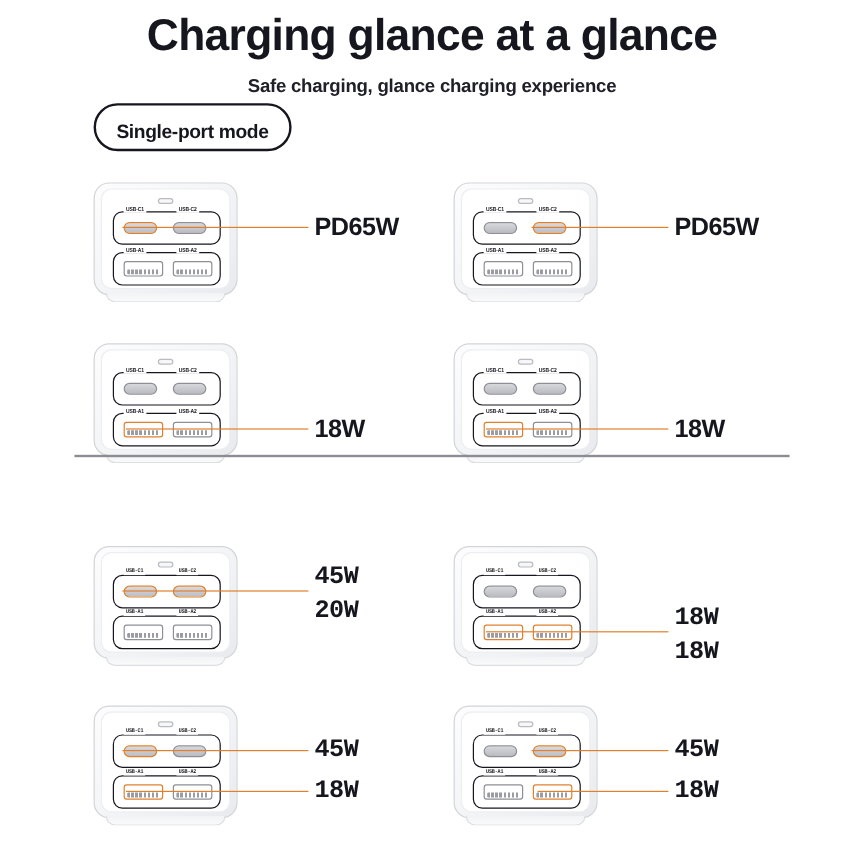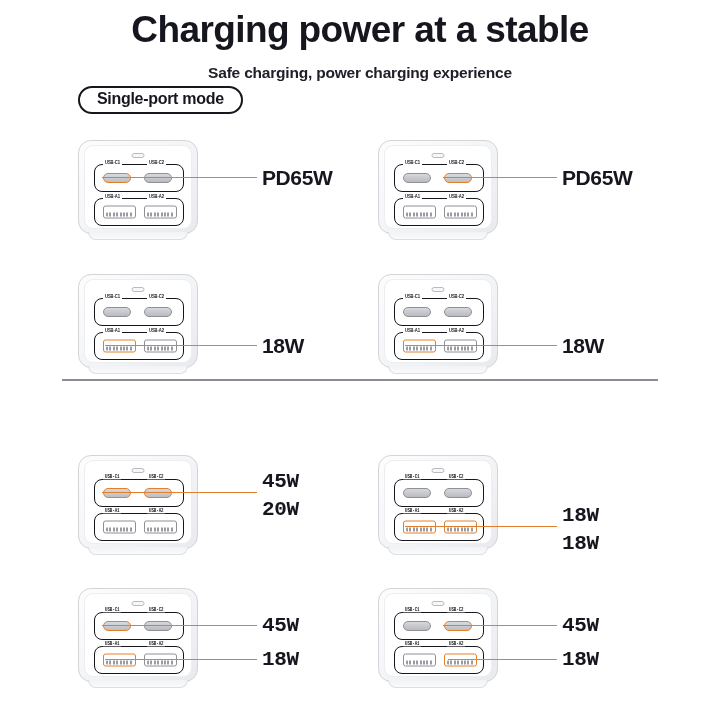--- a/index.html
+++ b/index.html
@@ -31,21 +31,21 @@
     color: #20202a;
     margin-top: 13px;
     letter-spacing: -0.2px;
   }
 
   
   .mode-badge {
     display: inline-block;
     border: 2.2px solid #16161e;
     border-radius: 999px;
-    padding: 2px 17px 4px 17px;
+    padding: 14px 17px 4px 17px;
     font-size: 16px;
     font-weight: bold;
     letter-spacing: -0.3px;
     color: #16161e;
     background: #fff;
   }
   .badge-row { padding-left: 78px; }
 
   
   .section-divider {
@@ -195,22 +195,22 @@
     letter-spacing: -0.4px;
     color: #16161e;
     line-height: 1.35;
     white-space: nowrap;
   }
 </style>
 </head>
 <body>
 
 <div>
-  <div class="page-title">Charging power at a stable</div>
-  <div class="page-subtitle">Safe charging, power charging experience</div>
+  <div class="page-title">Charging glance at a glance</div>
+  <div class="page-subtitle">Safe charging, glance charging experience</div>
 </div>
 
 <div style="position:absolute; left:0; top:86px; width:720px;">
   <div class="badge-row">
     <span class="mode-badge">Single-port mode</span>
   </div>
   <div class="grid" style="height:260px;">
 
     <div class="cell" style="left:78px; top:26px;">
       <div class="charger">

